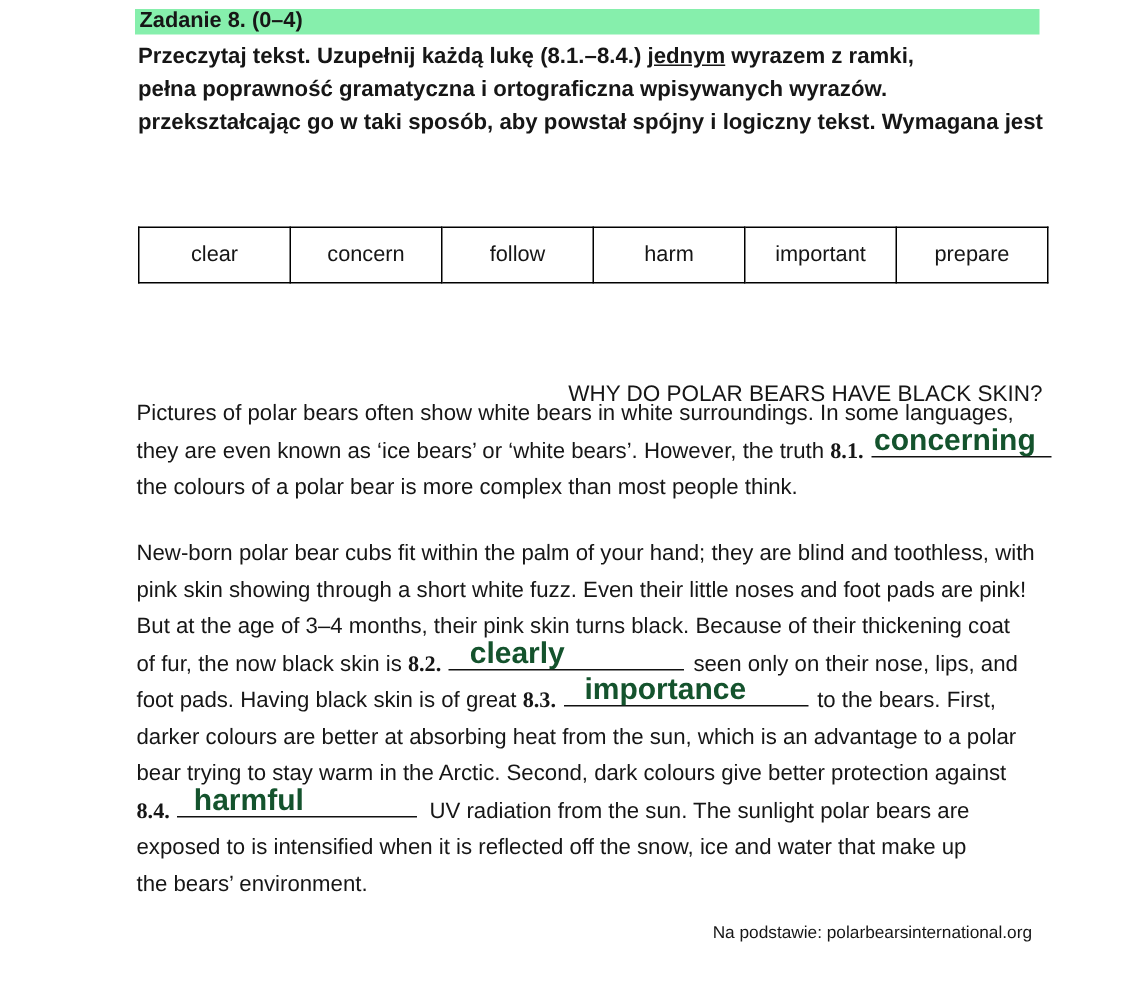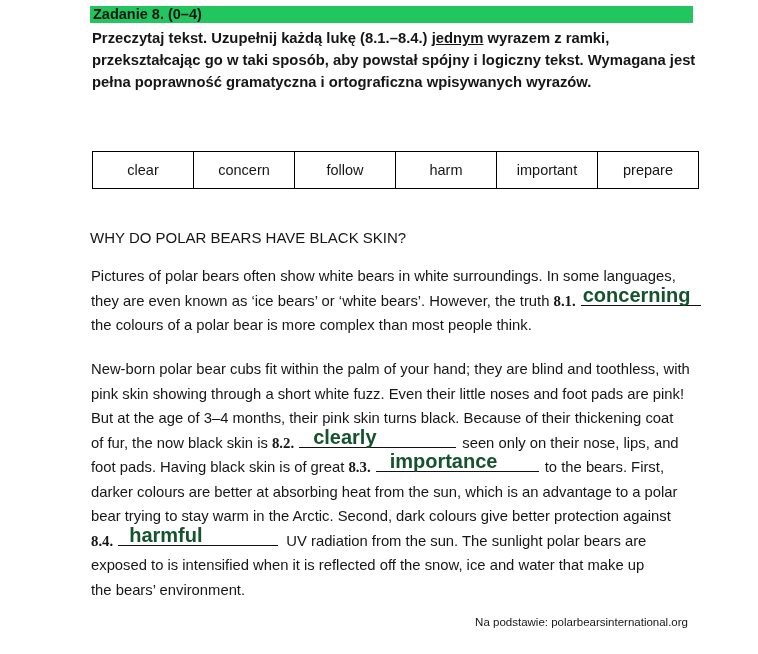--- a/index.html
+++ b/index.html
@@ -3,42 +3,42 @@
 <meta charset="utf-8">
 <style>
   html, body { margin:0; padding:0; background:#ffffff; }
   .page {
     position:relative; width:758px; height:654px; background:#ffffff;
     font-family:"Liberation Sans", sans-serif; color:#161616; overflow:hidden;
   }
   
   .header-bar {
     position:absolute; left:90px; top:6px; width:603px; height:17px;
-    background:#22c55e; font-weight:bold; font-size:14.5px; line-height:17px;
+    background:#86efac; font-weight:bold; font-size:14.5px; line-height:17px;
     padding-left:3px; box-sizing:border-box;
   }
   
   .instructions {
     position:absolute; left:92px; top:27px; width:625px;
     font-weight:bold; font-size:14.8px; line-height:22px;
   }
   .instructions .iline { white-space:nowrap; }
   .u { text-decoration:underline; }
   
   .wordbank {
     position:absolute; left:92px; top:151px; border-collapse:collapse;padding-left:12px;
   }
   .wordbank td {
     border:1px solid #000; width:100px; height:36px;
     text-align:center; vertical-align:middle; font-size:14.5px; padding:0;
   }
   
   .title {
-    position:absolute; left:90px; top:228px; width:605px;
-    text-align:left; font-size:15px; line-height:20px;
+    position:absolute; left:90px; top:253px; width:605px;
+    text-align:right; font-size:15px; line-height:20px;
   }
   .para {
     position:absolute; left:91px; width:640px;
     font-size:14.8px; line-height:24.5px;
   }
   .p1 { top:264px; }
   .p2 { top:357px; }
   .tline { white-space:nowrap; }
   .gapnum { font-weight:bold;font-family:Liberation Serif, serif; }
   .blank {
@@ -67,22 +67,22 @@
 <body>
 
 <div class="page">
 
   <div class="header-bar">
     <span>Zadanie 8. (0–4)</span>
   </div>
 
   <div class="instructions">
     <div class="iline"><span>Przeczytaj tekst. Uzupełnij każdą lukę (8.1.–8.4.) </span><span class="u">jednym</span><span> wyrazem z ramki,</span></div>
+    <div class="iline">pełna poprawność gramatyczna i ortograficzna wpisywanych wyrazów.</div>
     <div class="iline">przekształcając go w taki sposób, aby powstał spójny i logiczny tekst. Wymagana jest</div>
-    <div class="iline">pełna poprawność gramatyczna i ortograficzna wpisywanych wyrazów.</div>
   </div>
 
   <table class="wordbank">
     <tbody>
         <tr>
       <td>clear</td>
       <td>concern</td>
       <td>follow</td>
       <td>harm</td>
       <td>important</td>

